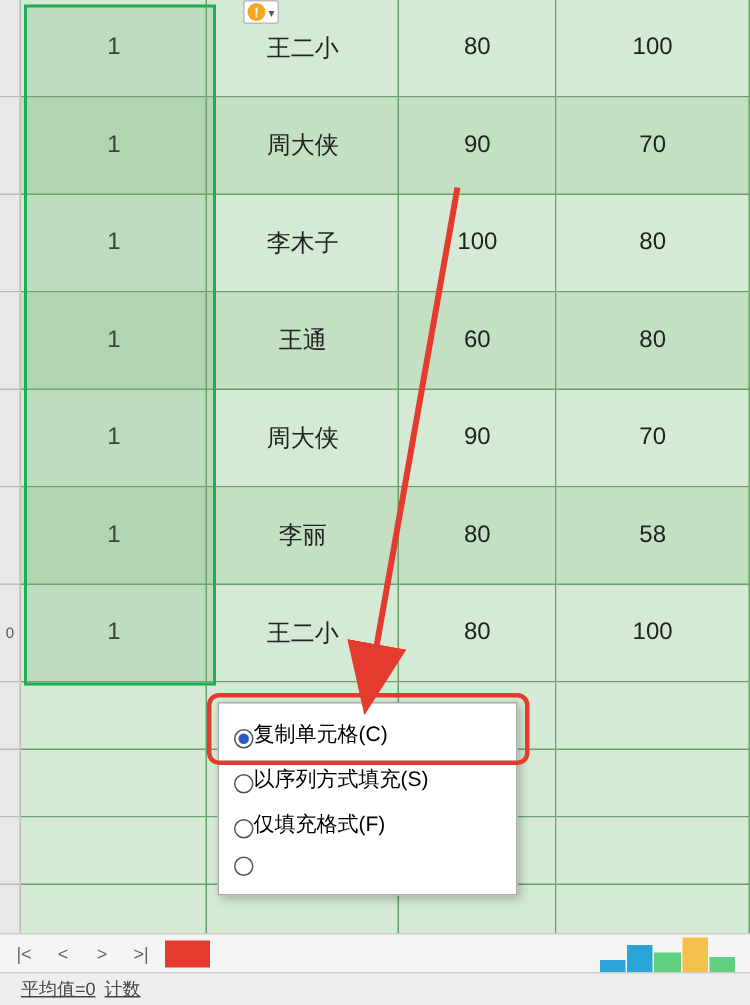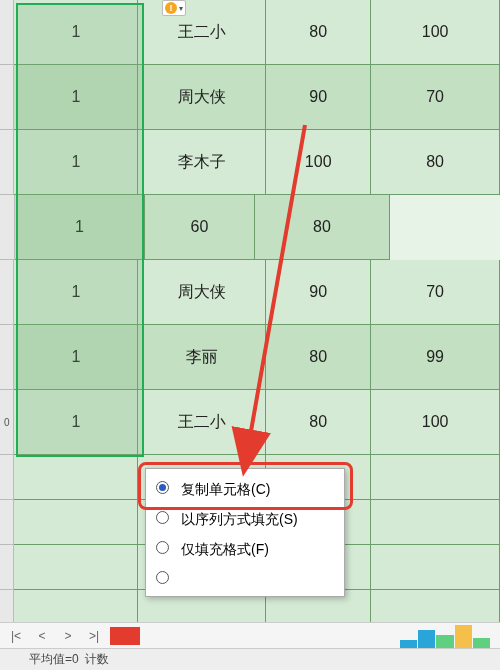--- a/index.html
+++ b/index.html
@@ -91,23 +91,23 @@
     left: 145px;
     width: 200px;
     background: #fff;
     border: 1px solid #aaa;
     box-shadow: 2px 2px 6px rgba(0,0,0,0.25);
     padding: 6px 0;
     font-size: 14px;
   }
   .fill-menu .opt {
     display: flex;
-    align-items: flex-start;
+    align-items: flex-end;
     padding: 6px 10px;
-    gap: 12px;
+    gap: 0;
     cursor: default;
   }
   .radio {
     width: 13px; height: 13px; border: 1px solid #555; border-radius: 50%;
     display:flex; align-items:center; justify-content:center;
     flex-shrink: 0;
   }
   .radio.sel::after {
     content:""; width:7px; height:7px; background:#2b5cc4; border-radius:50%;
   }
@@ -151,22 +151,23 @@
     bottom: 0;
     left: 0;
     width: 500px;
     height: 22px;
     background: #eee;
     border-top: 1px solid #ccc;
     display: flex;
     align-items: center;
     font-size: 12px;
     color: #444;
-    padding: 0 29px;
+    padding: 0 14px;
     gap: 6px;
+    text-decoration: underline;
   }
   .mini-chart {
     position:absolute; bottom: 22px; right: 10px; width:90px; height:26px;
     display:flex; align-items:flex-end; gap:1px;
   }
   .mini-chart div { flex:1; }
 </style>
 </head>
 <body>
 
@@ -188,36 +189,37 @@
   <div class="row">
     <div class="row-label"></div>
     <div class="cell c1">1</div>
     <div class="cell c2">李木子</div>
     <div class="cell c3">100</div>
     <div class="cell c4">80</div>
   </div>
   <div class="row alt">
     <div class="row-label"></div>
     <div class="cell c1">1</div>
+    <div class="cell c2">王通</div>
     <div class="cell c3">60</div>
     <div class="cell c4">80</div>
   </div>
   <div class="row">
     <div class="row-label"></div>
     <div class="cell c1">1</div>
     <div class="cell c2">周大侠</div>
     <div class="cell c3">90</div>
     <div class="cell c4">70</div>
   </div>
   <div class="row alt">
     <div class="row-label"></div>
     <div class="cell c1">1</div>
     <div class="cell c2">李丽</div>
     <div class="cell c3">80</div>
-    <div class="cell c4">99</div>
+    <div class="cell c4">58</div>
   </div>
   <div class="row">
     <div class="row-label">0</div>
     <div class="cell c1">1</div>
     <div class="cell c2">王二小</div>
     <div class="cell c3">80</div>
     <div class="cell c4">100</div>
   </div>
 </div>
 

